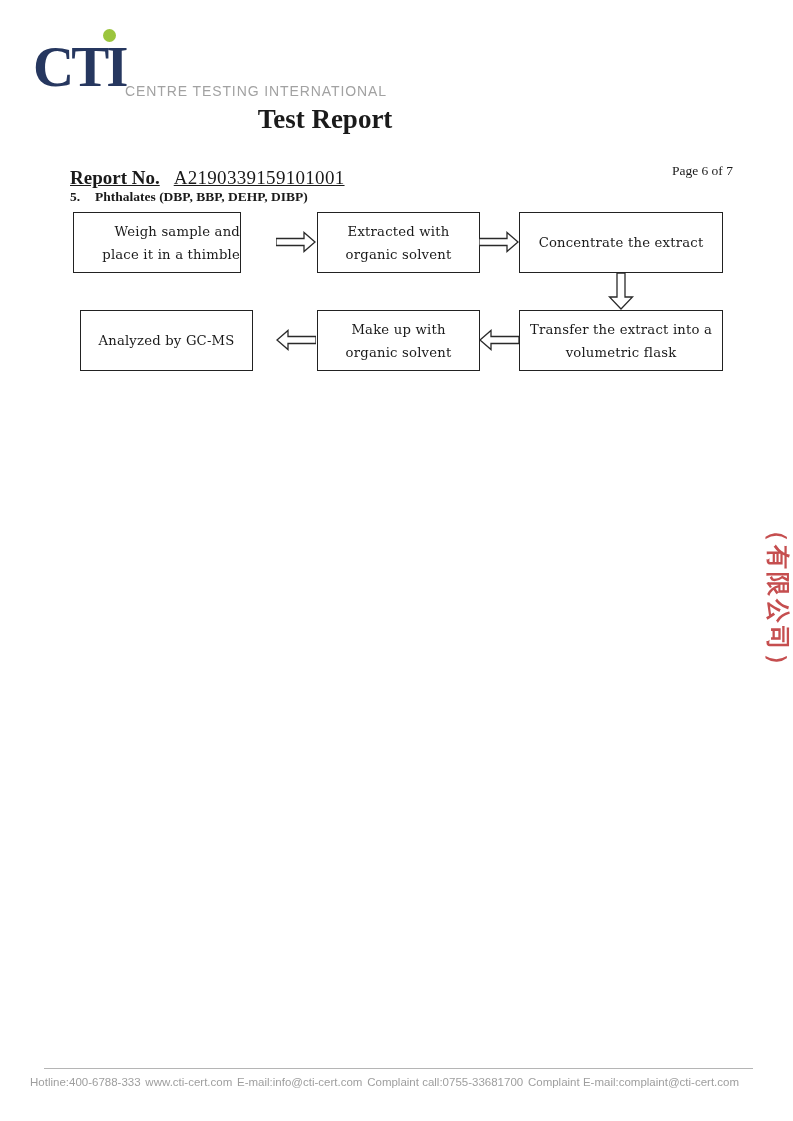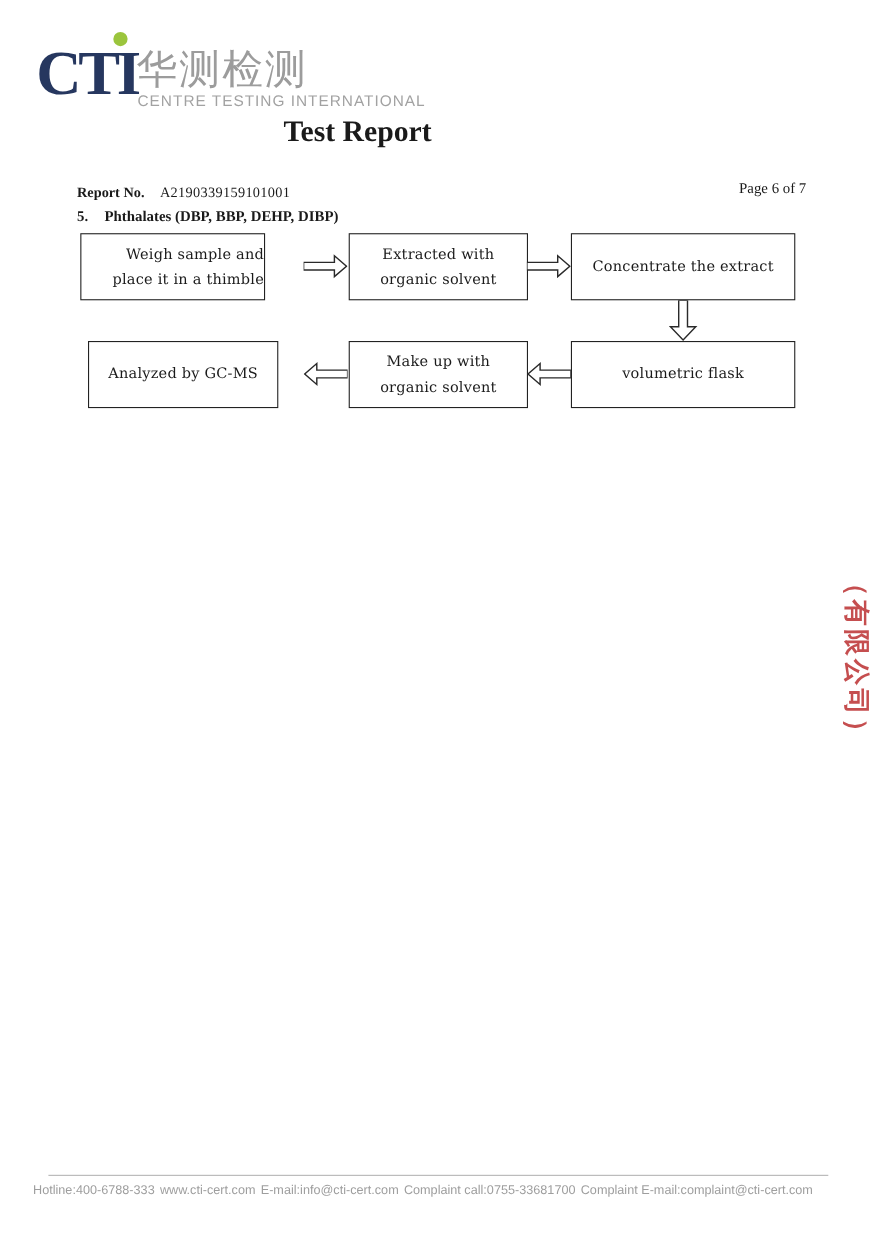--- a/index.html
+++ b/index.html
@@ -33,21 +33,21 @@
     position:absolute;left:125px;top:83px;
     font-family:"Liberation Sans",sans-serif;
     font-size:14px;letter-spacing:0.9px;color:#a2a2a2;white-space:nowrap;
   }
   
   .doc-title{
     position:absolute;left:0;top:104px;width:650px;
     text-align:center;font-size:27px;font-weight:bold;
     font-family:Liberation Serif, serif;
   }
-  .report-row{position:absolute;left:70px;top:167px;font-size:13px;white-space:nowrap;}
+  .report-row{position:absolute;left:70px;top:167px;font-size:19px;white-space:nowrap;text-decoration:underline;}
   .report-label{font-weight:bold;}
   .report-value{margin-left:14px;letter-spacing:0.3px;}
   .page-info{position:absolute;right:60px;top:163px;font-size:13.5px;}
   .section-heading{position:absolute;left:70px;top:189px;font-size:13.5px;font-weight:bold;white-space:nowrap;}
   .section-num{display:inline-block;width:25px;}
   
   .fbox{
     position:absolute;height:61px;
     border:1.5px solid #222;
     box-sizing:border-box;
@@ -92,21 +92,20 @@
   }
 </style>
 </head>
 <body>
 
 <div class="page">
 
   <div class="logo">
     <div class="logo-brand">CTI</div>
     <div class="logo-dot"></div>
-    <div class="logo-cn">华测检测</div>
     <div class="logo-tagline">CENTRE TESTING INTERNATIONAL</div>
   </div>
 
   <div class="doc-title">Test Report</div>
 
   <div class="report-row">
     <span class="report-label">Report No.</span><span class="report-value">A2190339159101001</span>
   </div>
   <div class="page-info">Page 6 of 7</div>
 
@@ -126,20 +125,21 @@
     <span>Concentrate the extract</span>
   </div>
   <div class="fbox b4">
     <span>Analyzed by GC-MS</span>
   </div>
   <div class="fbox b5">
     <span>Make up with</span>
     <span>organic solvent</span>
   </div>
   <div class="fbox b6">
+    <span>Transfer the extract into a</span>
     <span>volumetric flask</span>
   </div>
 
   <div class="arrow ar1">
     <svg width="40" height="28" viewBox="0 0 40 28">
         <path d="M0,10.5 L28,10.5 L28,4.5 L39,14 L28,23.5 L28,17.5 L0,17.5 Z"></path>
       </svg>
   </div>
   <div class="arrow ar2">
     <svg width="40" height="28" viewBox="0 0 40 28">

